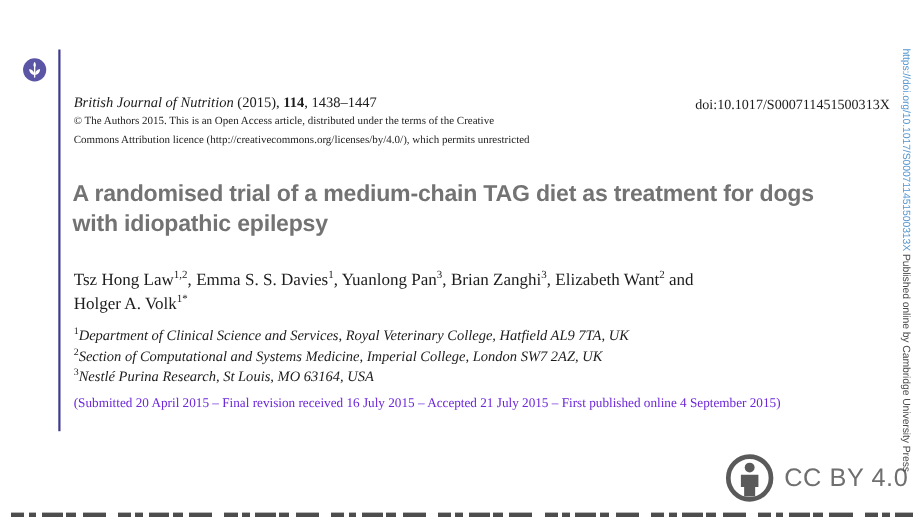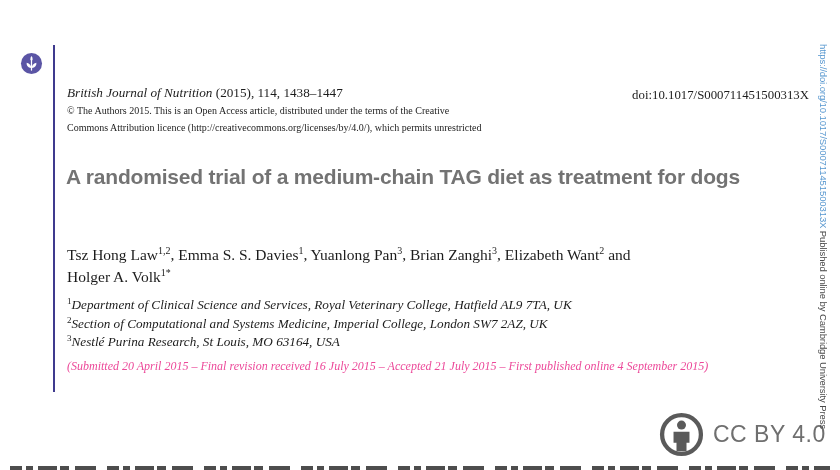--- a/index.html
+++ b/index.html
@@ -35,21 +35,21 @@
 
   
   .authors-block { position: absolute; left: 67px; top: 244px; font-size: 15.5px; line-height: 22px; }
   .authors-block sup { font-size: 10px; line-height: 0; }
 
   
   .affiliations-block { position: absolute; left: 67px; top: 296px; font-style: italic; font-size: 13.2px; line-height: 18.5px; }
   .affiliations-block sup { font-style: normal; font-size: 9px; line-height: 0; }
 
   
-  .dates-line { position: absolute; left: 67px; top: 359px; font-style: italic; font-size: 12px; color: #ec4899; }
+  .dates-line { position: absolute; left: 67px; top: 359px; font-size: 12px; color: #6d28d9; }
 
   
   .cc-badge { position: absolute; left: 658px; top: 411px; display: flex; align-items: center; gap: 8px; }
   .cc-icon { width: 47px; height: 47px; }
   .cc-label { font-family: "Liberation Sans", sans-serif; font-size: 23px; color: #6f6f6f; letter-spacing: 0.5px; }
 
   
   .sidebar-text {
     position: absolute; left: 829px; top: 44px;
     transform: rotate(90deg); transform-origin: 0 0;
@@ -81,29 +81,30 @@
     <rect x="11.35" y="7" width="1.3" height="12.5" rx="0.6"></rect>
     <path d="M11.6 16.8 C8.2 16.2 6.6 14 6.9 11.2 C10.2 11.9 11.8 14 11.6 16.8 Z"></path>
     <path d="M12.4 16.8 C15.8 16.2 17.4 14 17.1 11.2 C13.8 11.9 12.2 14 12.4 16.8 Z"></path>
     <path d="M12 4.2 C10.5 5.8 10.5 8.2 12 9.8 C13.5 8.2 13.5 5.8 12 4.2 Z"></path>
   </g>
 </svg>
 
 <div class="vertical-divider"></div>
 
 <div class="header-block">
-  <div class="citation-line"><span style="font-style: italic;">British Journal of Nutrition</span><span> (2015), </span><span style="font-weight: normal;">114</span><span>, 1438–1447</span></div>
+  <div class="citation-line"><span style="font-style: italic;">British Journal of Nutrition</span><span> (2015), </span><span style="font-weight: bold;">114</span><span>, 1438–1447</span></div>
   <div class="license-line">© The Authors 2015. This is an Open Access article, distributed under the terms of the Creative</div>
   <div class="license-line">Commons Attribution licence (http://creativecommons.org/licenses/by/4.0/), which permits unrestricted</div>
 </div>
 
 <div class="doi-text">doi:10.1017/S000711451500313X</div>
 
 <div class="paper-title">
   <div>A randomised trial of a medium-chain TAG diet as treatment for dogs</div>
+  <div>with idiopathic epilepsy</div>
 </div>
 
 <div class="authors-block">
   <div><span>Tsz Hong Law</span><sup>1,2</sup><span>, Emma S. S. Davies</span><sup>1</sup><span>, Yuanlong Pan</span><sup>3</sup><span>, Brian Zanghi</span><sup>3</sup><span>, Elizabeth Want</span><sup>2</sup><span> and</span></div>
   <div><span>Holger A. Volk</span><sup>1</sup><sup>*</sup></div>
 </div>
 
 <div class="affiliations-block">
   <div><sup>1</sup><span>Department of Clinical Science and Services, Royal Veterinary College, Hatfield AL9 7TA, UK</span></div>
   <div><sup>2</sup><span>Section of Computational and Systems Medicine, Imperial College, London SW7 2AZ, UK</span></div>

